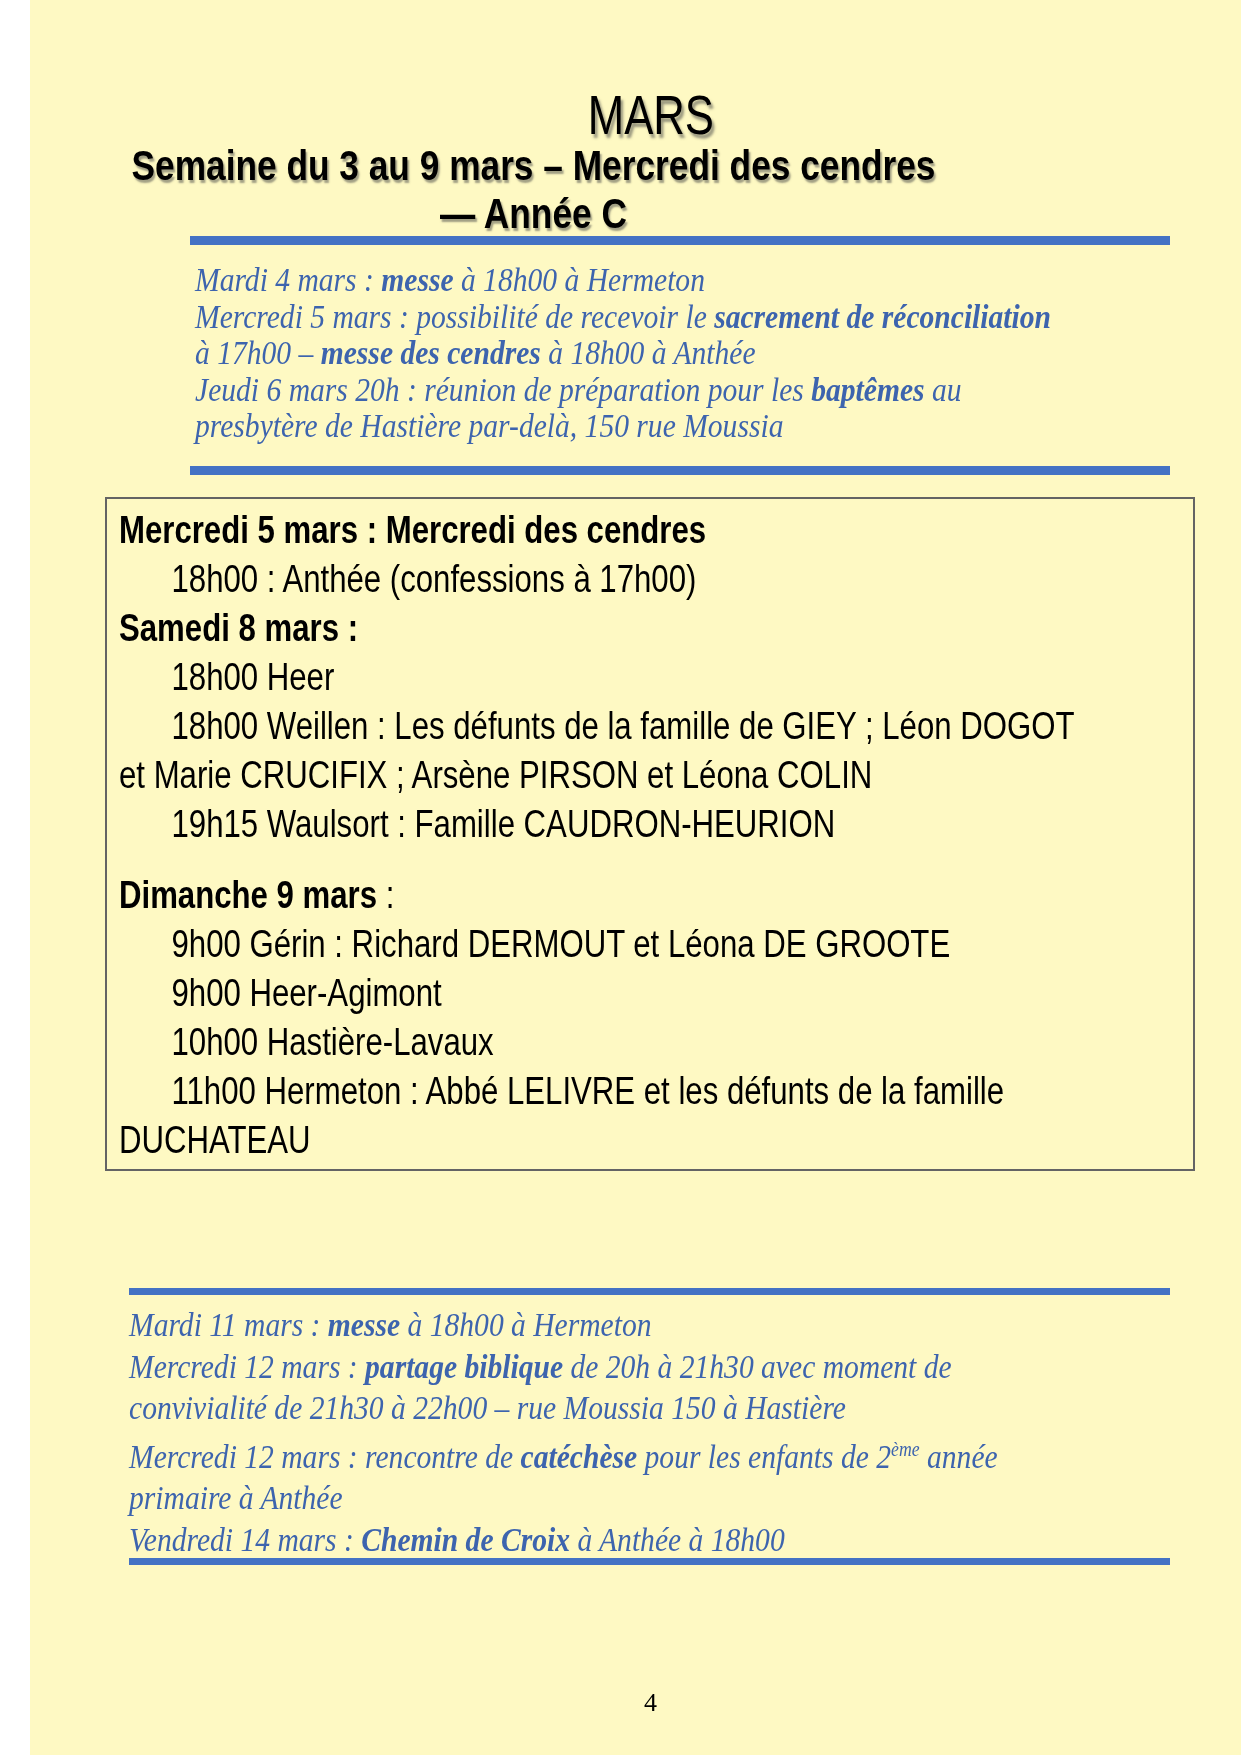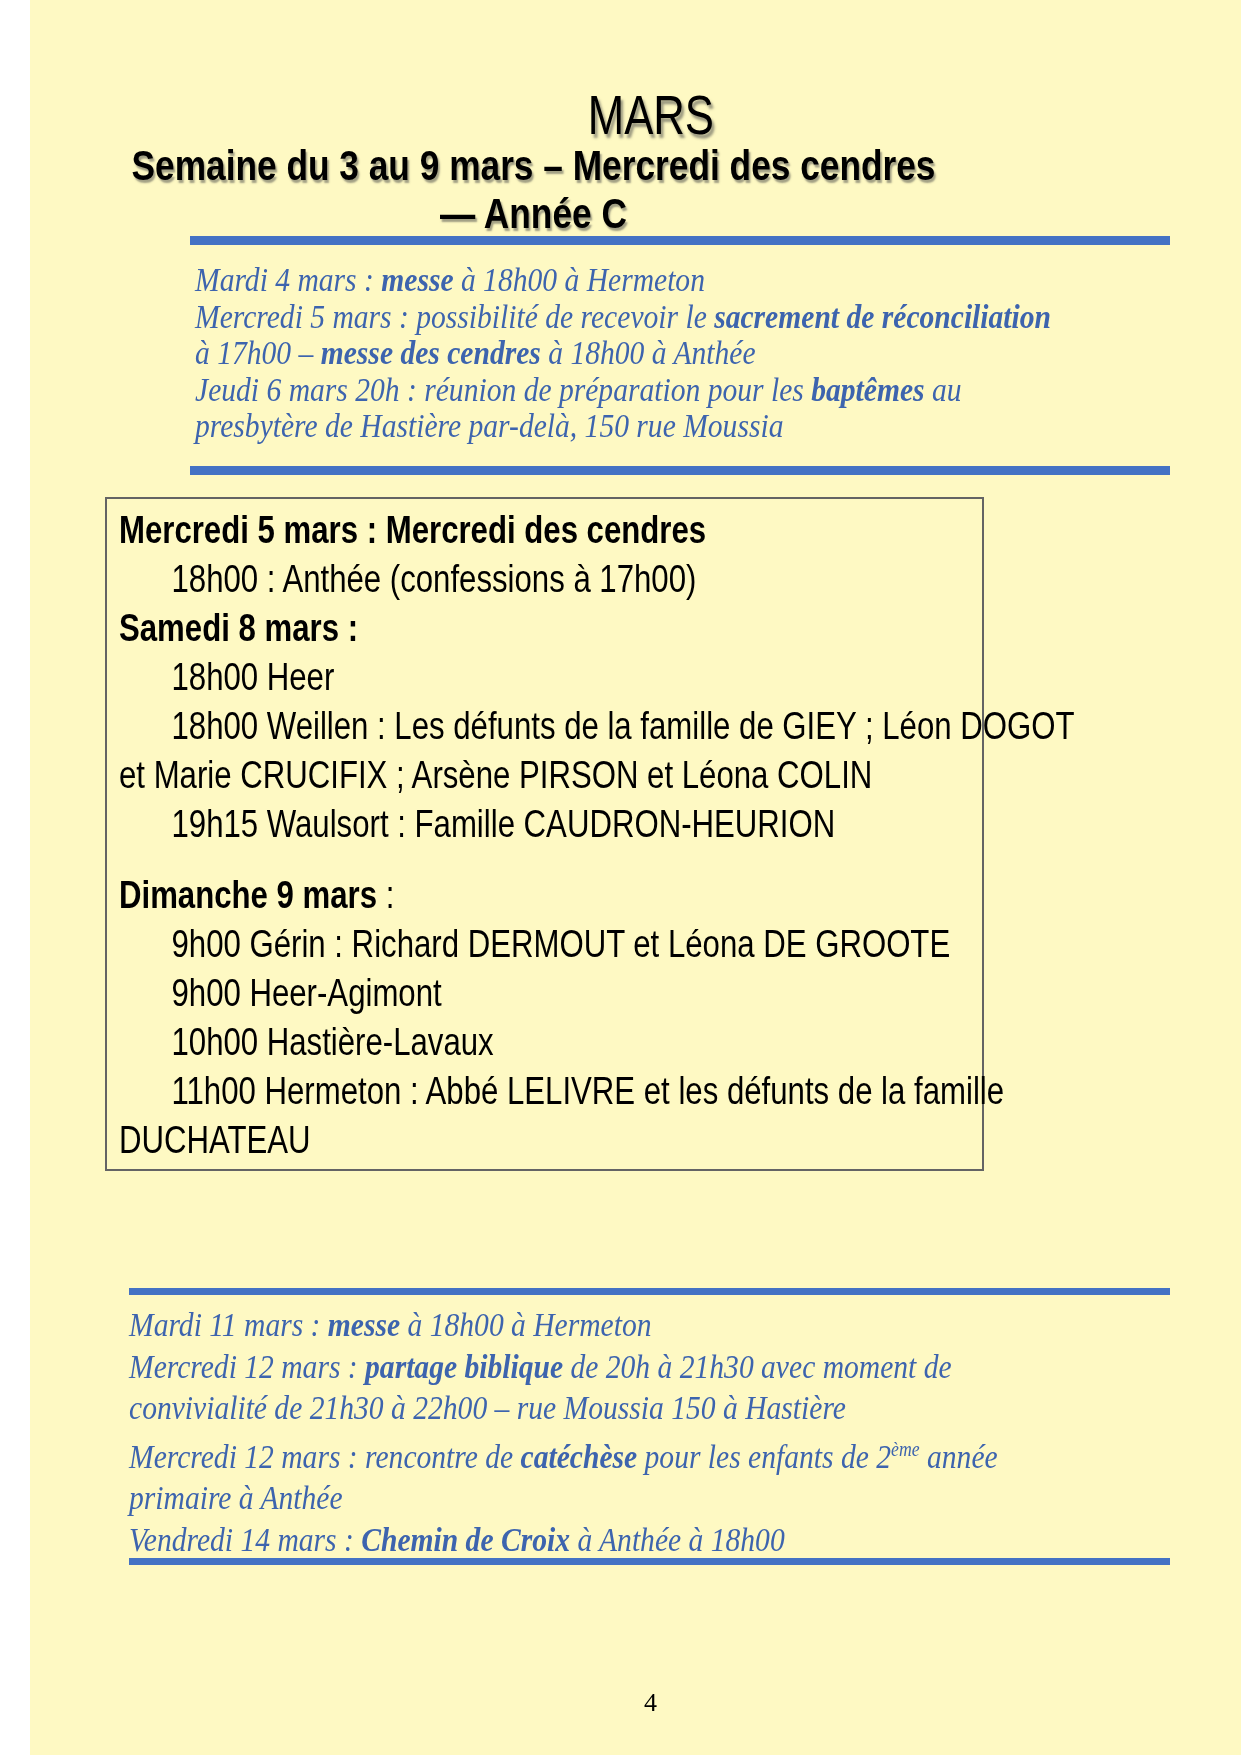--- a/index.html
+++ b/index.html
@@ -35,21 +35,21 @@
           color:#3D64AE;font-size:34px;}
   .events .line{transform:scaleX(0.87);transform-origin:0 50%;white-space:nowrap;}
   #events1{left:165px;top:262px;}
   #events1 .line{width:1132px;line-height:36.5px;}
   #events2{left:99px;top:1304px;}
   #events2 .line{width:1201px;line-height:41.5px;}
   .events .b{font-weight:700;}
   .events sup{font-size:0.6em;}
 
   
-  .box{position:absolute;left:75px;top:497px;width:879px;height:674px;
+  .box{position:absolute;left:75px;top:497px;width:1090px;height:674px;
        border:2px solid #646464;box-sizing:border-box;padding:7px 12px 12px 12px;
        font-size:38px;color:#000;}
   .box .line{width:1295px;line-height:49px;transform:scaleX(0.82);transform-origin:0 50%;
              white-space:nowrap;}
   .box .line.indent{text-indent:64px;}
   .box .line.blank{height:22px;line-height:22px;}
   .box .b{font-weight:700;}
 
   
   .pagenum{position:absolute;top:1688px;left:0;width:1241px;text-align:center;

